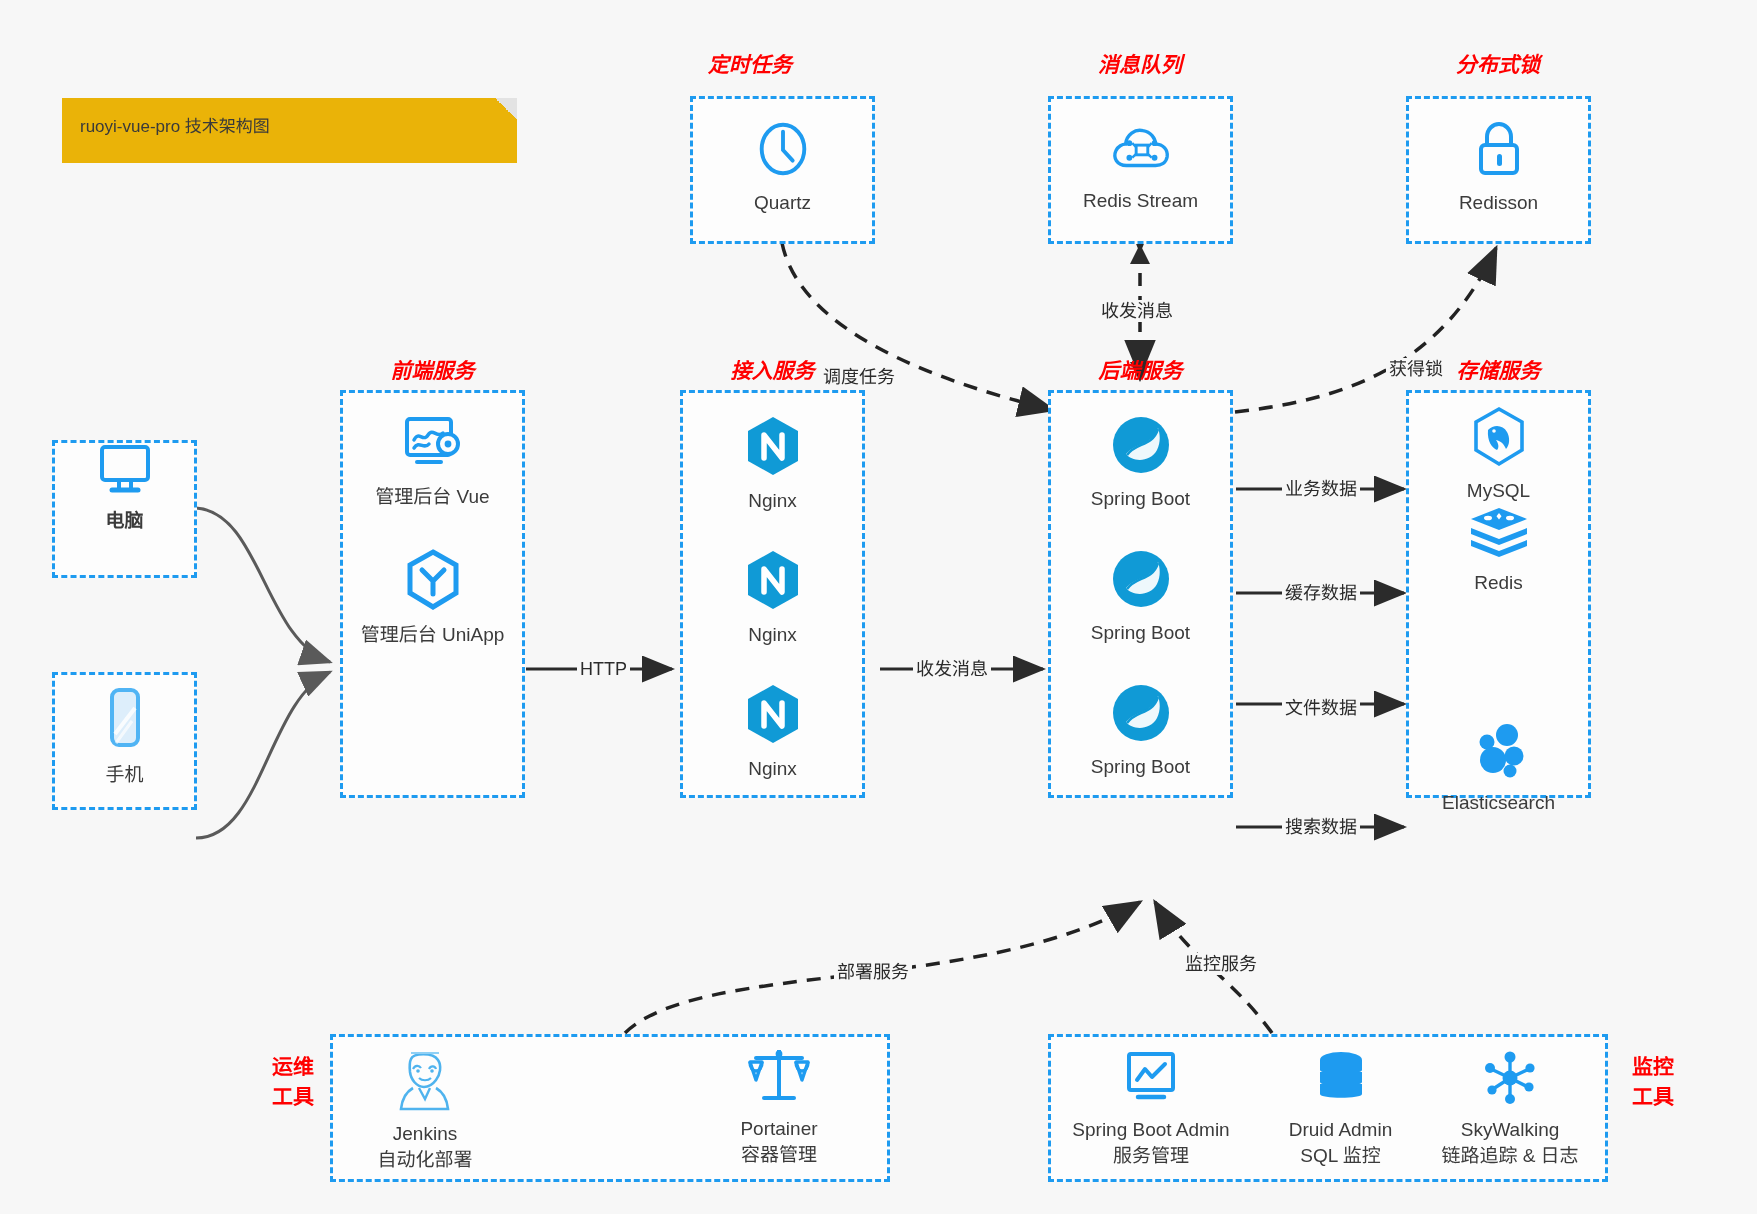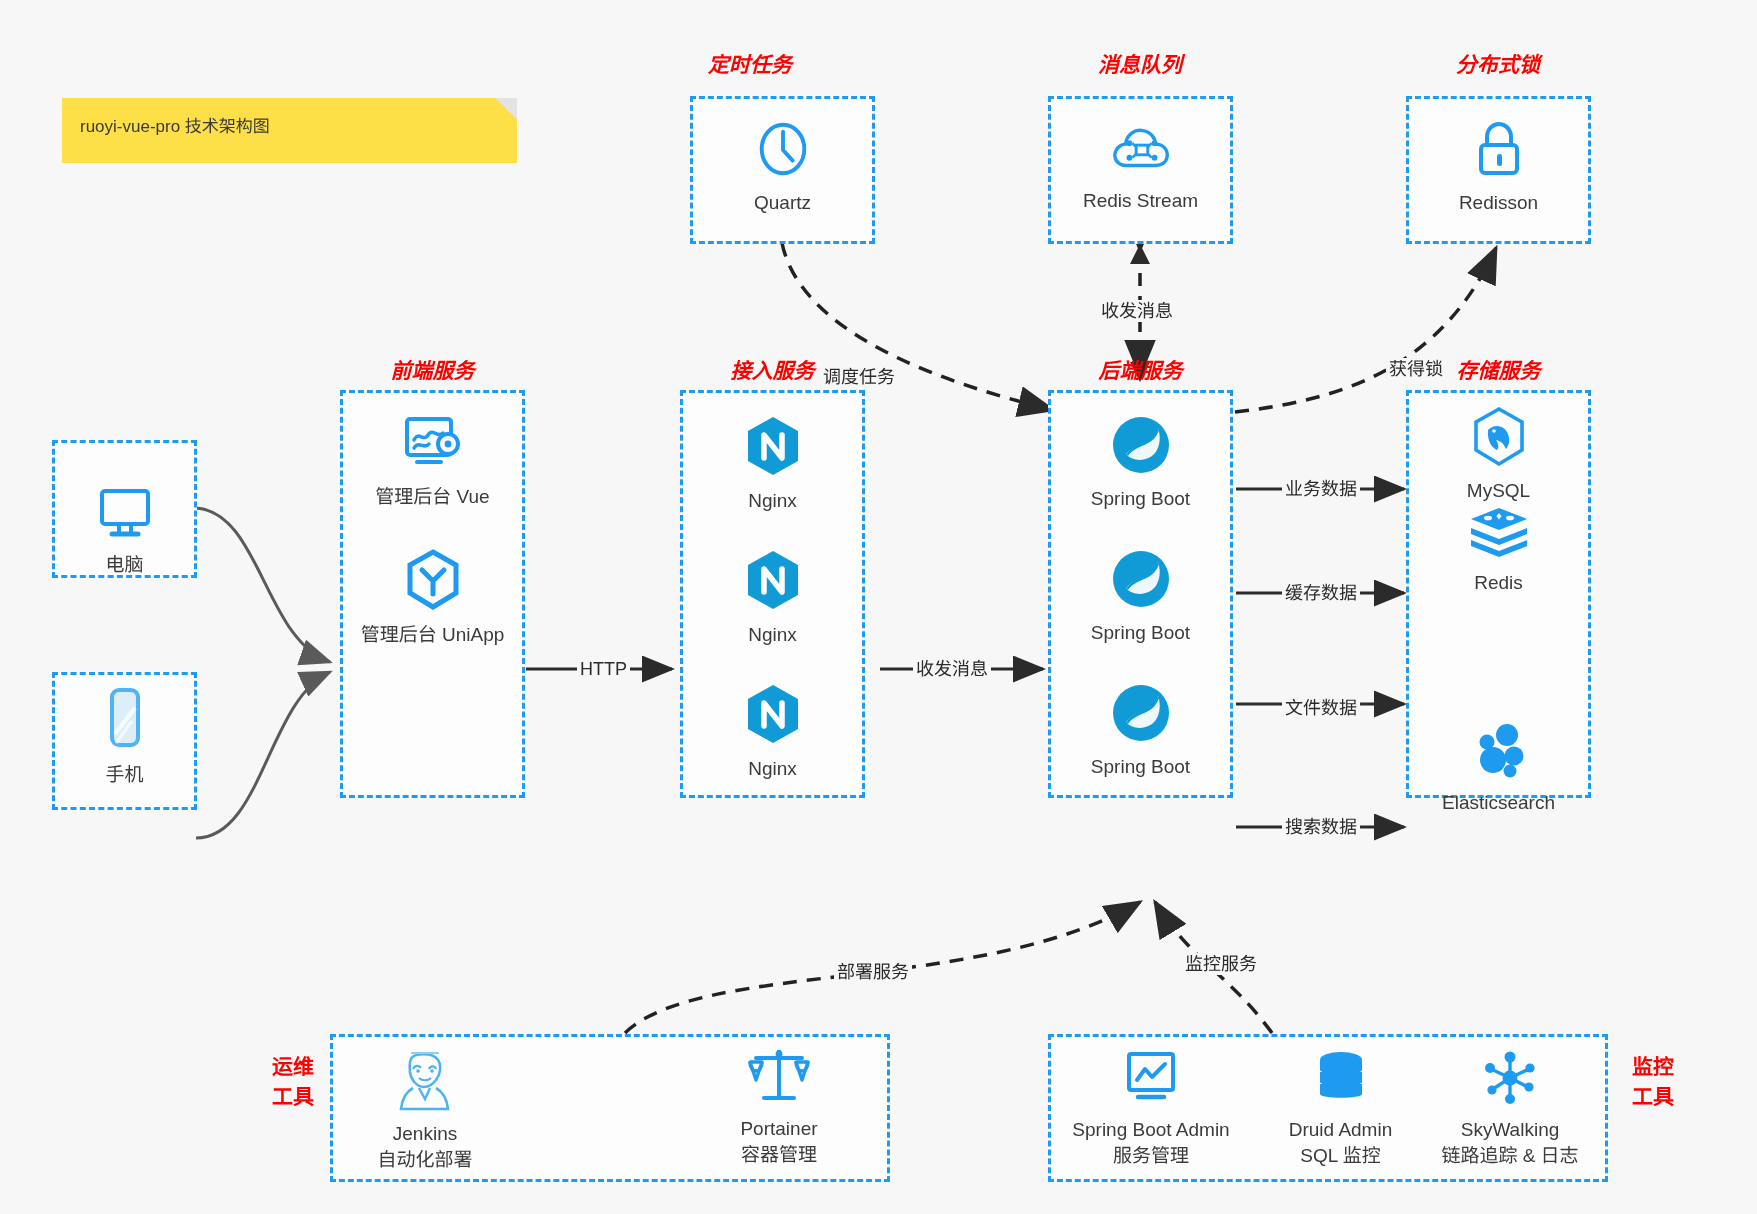--- a/index.html
+++ b/index.html
@@ -9,21 +9,21 @@
     background:#f7f7f7;
     font-family:"Liberation Sans","DejaVu Sans",sans-serif;
     overflow:hidden;
     position:relative;
   }
   #stage{position:absolute;left:0;top:0;width:1757px;height:1214px;}
 
   
   .note{
     position:absolute;
-    background:#fde047;
+    background:#eab308;
     color:#3a3a3a;
     font-size:17px;
     line-height:29px;
     padding:14px 18px 12px 18px;
     box-sizing:border-box;
     white-space:nowrap;
   }
   .note .fold{
     position:absolute;right:0;top:0;width:22px;height:22px;
     background:linear-gradient(225deg,#e3e3e3 0 50%,transparent 50% 100%);
@@ -172,21 +172,21 @@
       <svg width="58" height="62" viewBox="0 0 58 62">
         <path d="M17 27 L17 19 C17 11 23 6 29 6 C35 6 41 11 41 19 L41 27" fill="none" stroke="#1e9bf0" stroke-width="4"></path>
         <rect x="11" y="27" width="36" height="28" rx="4" fill="none" stroke="#1e9bf0" stroke-width="4"></rect>
         <rect x="27" y="36" width="5" height="12" rx="2.5" fill="#1e9bf0"></rect>
       </svg>
     </span>
     <span class="lbl">Redisson</span>
   </div>
 
   <div class="panel" style="left:52px;top:440px;width:145px;height:138px;"></div>
-  <div class="node" style="left:52px;top:484px;width:145px;">
+  <div class="node" style="left:52px;top:440px;width:145px;font-weight:bold;">
     <span class="ic">
       <svg width="60" height="58" viewBox="0 0 60 58">
         <rect x="7" y="7" width="46" height="33" rx="3" fill="none" stroke="#1e9bf0" stroke-width="4"></rect>
         <path d="M24 40 L24 48 M36 40 L36 48" stroke="#1e9bf0" stroke-width="4"></path>
         <path d="M17 50 L43 50" stroke="#1e9bf0" stroke-width="5" stroke-linecap="round"></path>
       </svg>
     </span>
     <span class="lbl">电脑</span>
   </div>
 

